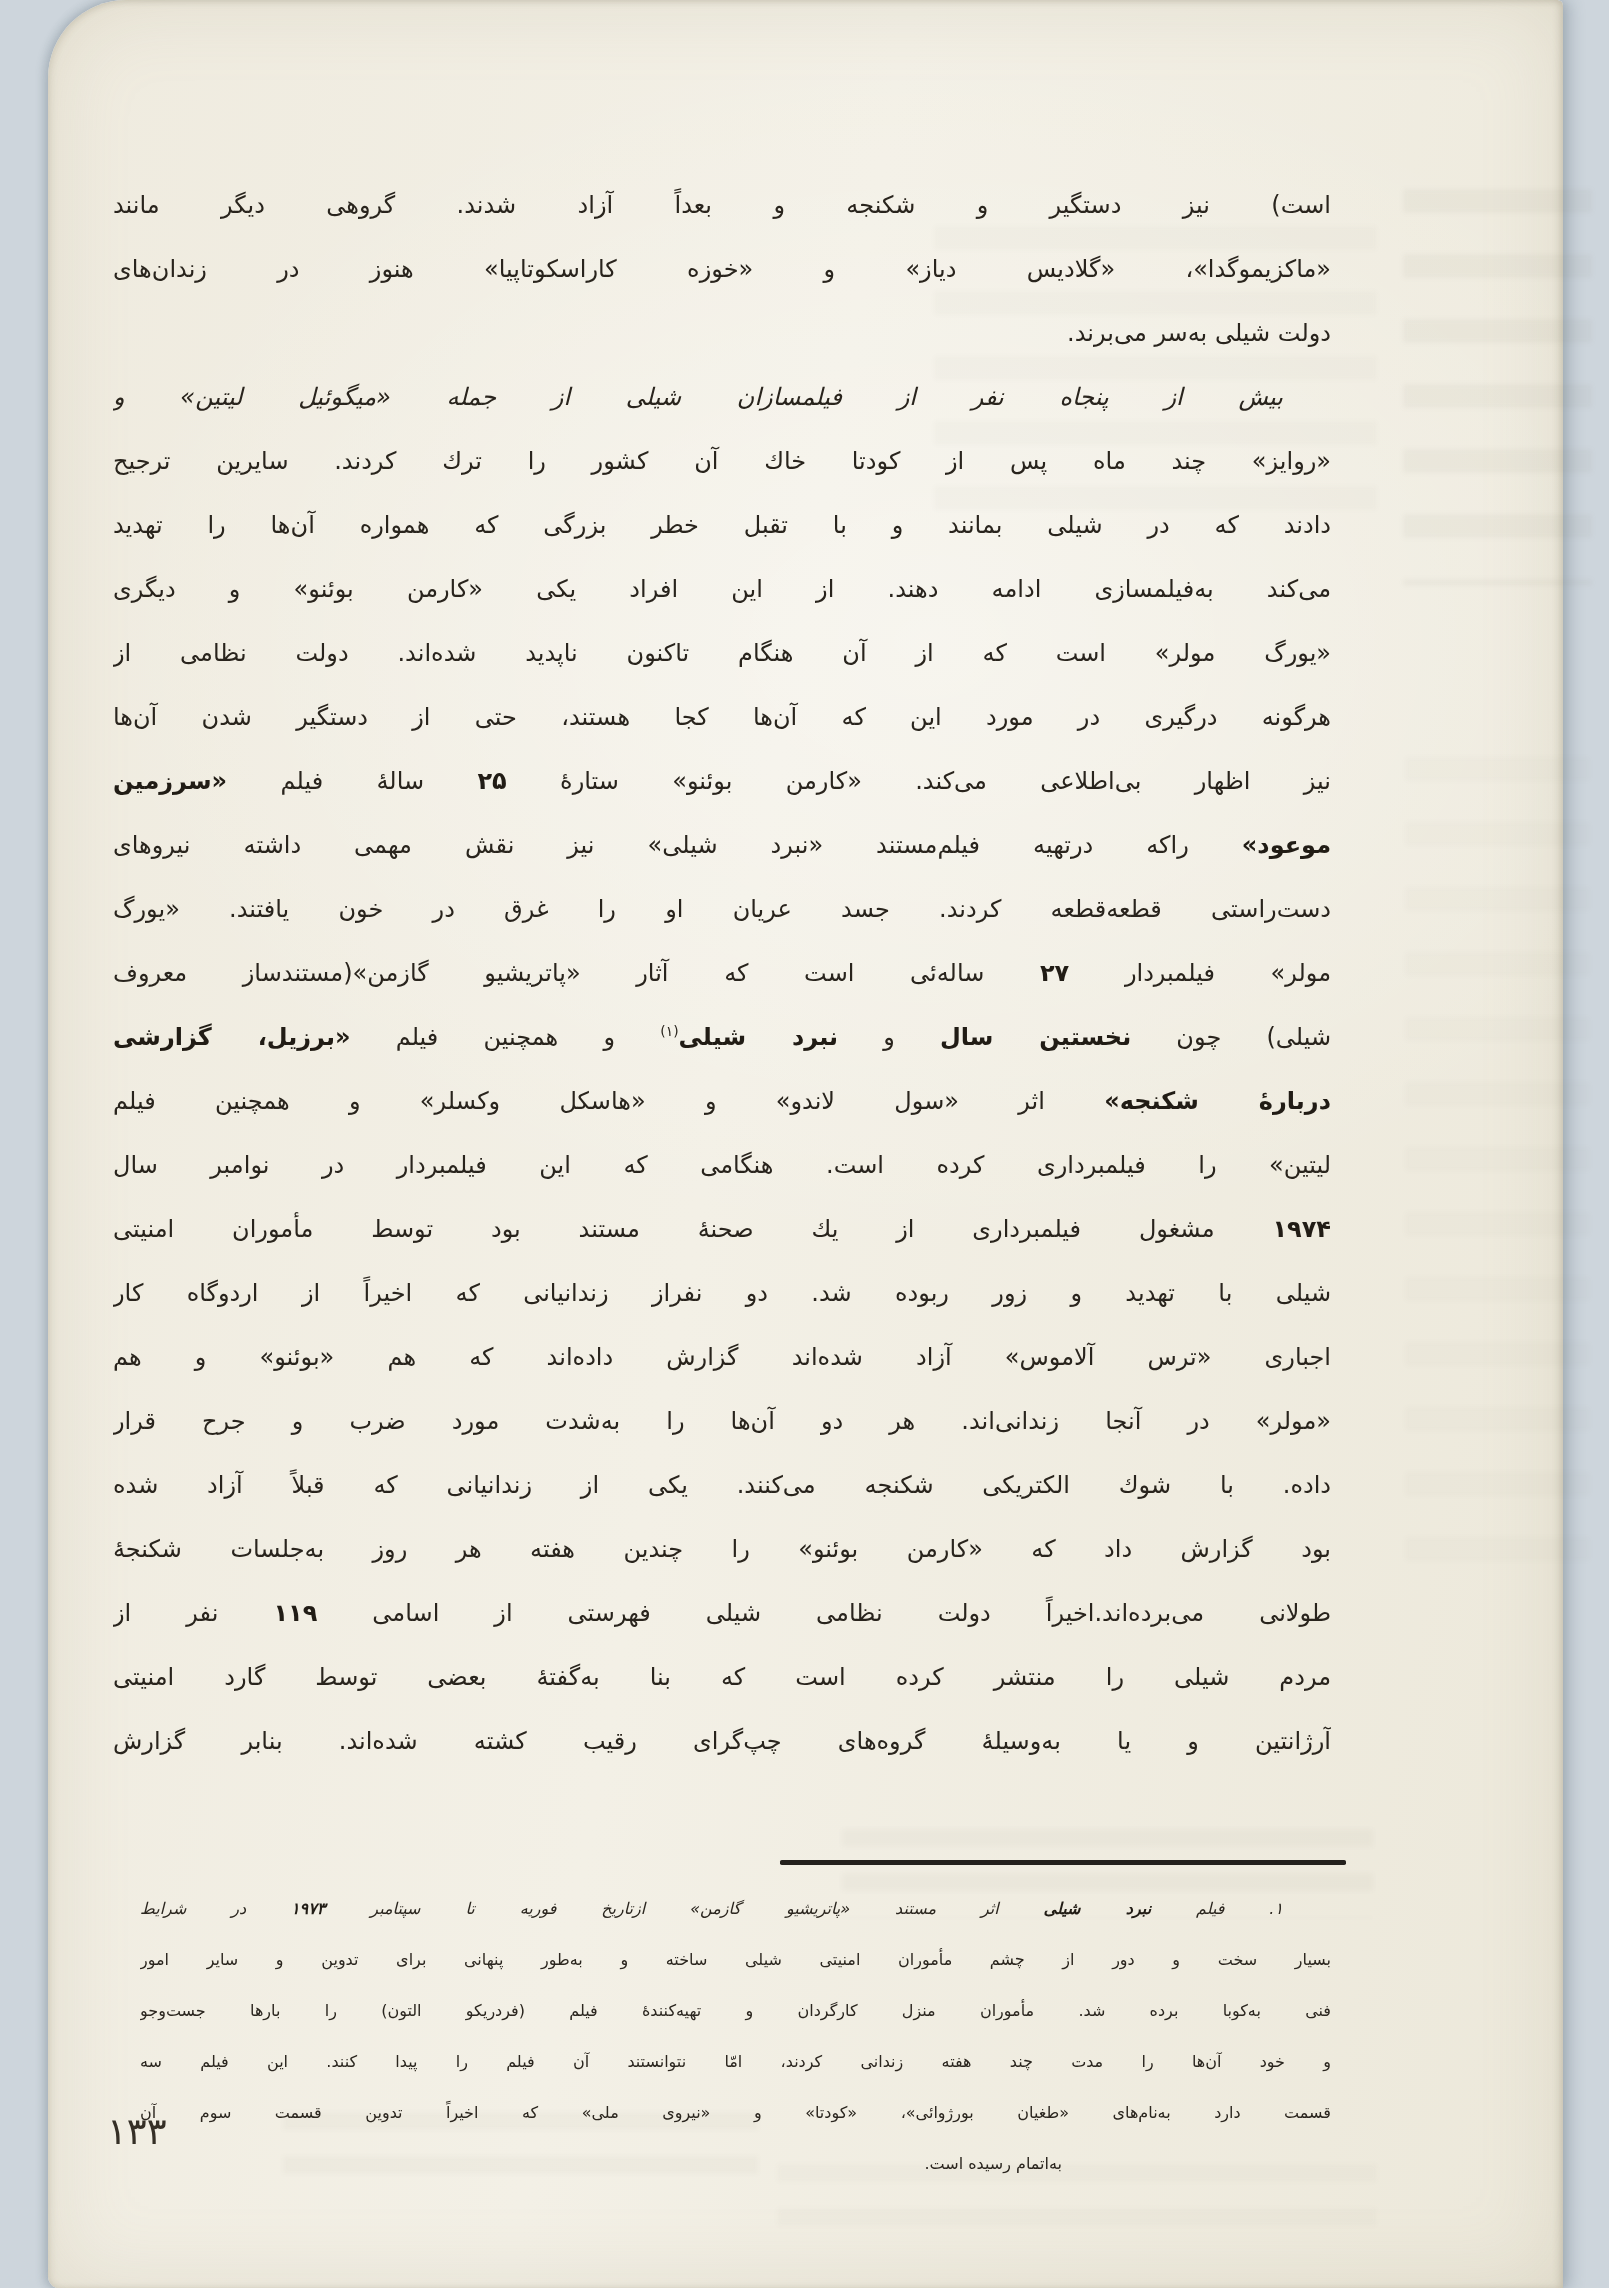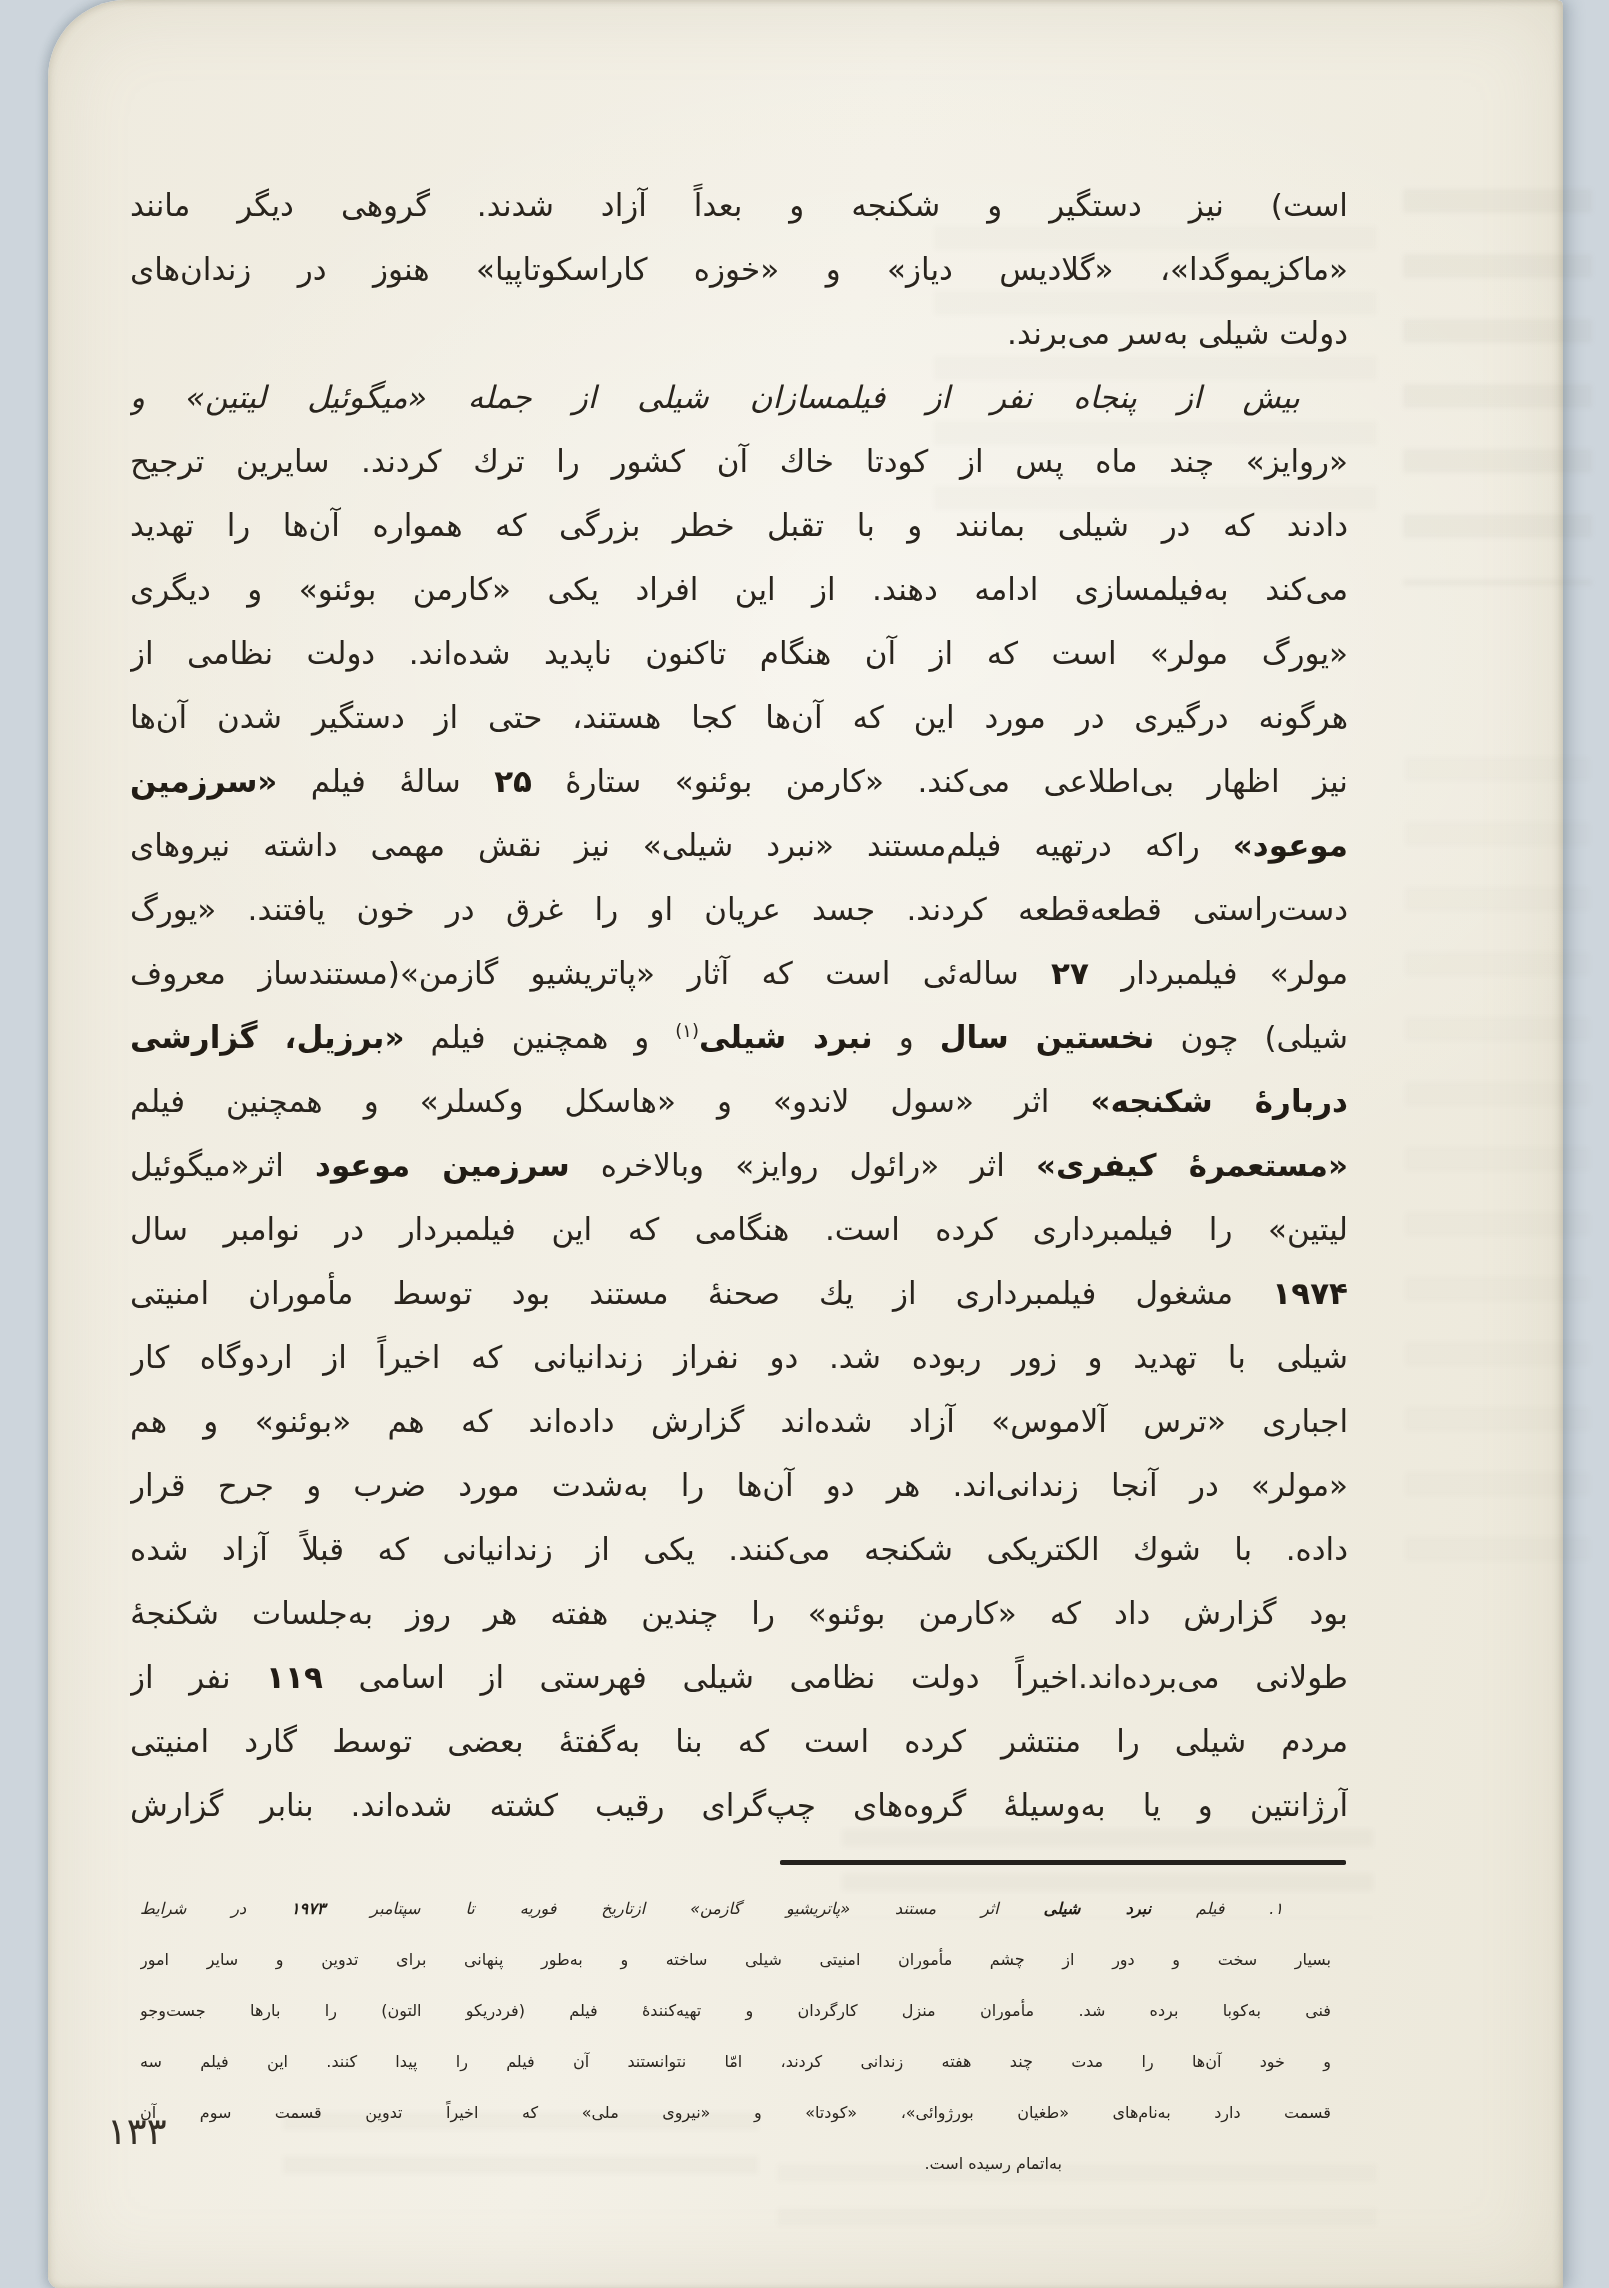--- a/index.html
+++ b/index.html
@@ -29,22 +29,22 @@
     filter:blur(2.8px);
   }
   .g1{left:1355px;top:189px;width:189px;height:397px;opacity:.55;}
   .g2{left:886px;top:226px;width:443px;height:295px;opacity:.30;}
   .g3{left:1357px;top:757px;width:185px;height:831px;opacity:.28;}
   .g4{left:794px;top:1829px;width:531px;height:89px;opacity:.40;background:repeating-linear-gradient(180deg, rgba(122,118,102,0.12) 0 18.5px, rgba(0,0,0,0) 18.5px 44px);}
   .g5{left:235px;top:2112px;width:475px;height:79px;opacity:.38;background:repeating-linear-gradient(180deg, rgba(122,118,102,0.12) 0 18.5px, rgba(0,0,0,0) 18.5px 44px);}
   .g6{left:729px;top:2164px;width:600px;height:83px;opacity:.30;background:repeating-linear-gradient(180deg, rgba(122,118,102,0.11) 0 18.5px, rgba(0,0,0,0) 18.5px 44px);}
 
   .body-text{
-    position:absolute;left:130px;top:173px;width:1218px;
-    color:#29241d;font-size:31px;
+    position:absolute;left:113px;top:173px;width:1218px;
+    color:#29241d;font-size:24px;
   }
   .body-text .line{height:64px;line-height:64px;}
   .footnote-text{
     position:absolute;left:140px;top:1883px;width:1191px;
     color:#2b261f;font-size:16px;
   }
   .footnote-text .line{height:51px;line-height:51px;}
   .line{
     direction:rtl;
     text-align:justify;text-align-last:justify;
@@ -87,21 +87,20 @@
       <div class="line"><span class="">دادند که در شیلی بمانند و با تقبل خطر بزرگی که همواره آن‌ها را تهدید</span></div>
       <div class="line"><span class="">می‌کند به‌فیلمسازی ادامه دهند. از این افراد یکی «کارمن بوئنو» و دیگری</span></div>
       <div class="line"><span class="">«یورگ مولر» است که از آن هنگام تاکنون ناپدید شده‌اند. دولت نظامی از</span></div>
       <div class="line"><span class="">هرگونه درگیری در مورد این که آن‌ها کجا هستند، حتی از دستگیر شدن آن‌ها</span></div>
       <div class="line"><span class="">نیز اظهار بی‌اطلاعی می‌کند. «کارمن بوئنو» ستارهٔ </span><span class="b ">۲۵</span><span class=""> سالهٔ فیلم </span><span class="b ">«سرزمین</span></div>
       <div class="line"><span class="b ">موعود»</span><span class=""> راکه درتهیه فیلم‌مستند «نبرد شیلی» نیز نقش مهمی داشته نیروهای</span></div>
       <div class="line"><span class="">دست‌راستی قطعه‌قطعه کردند. جسد عریان او را غرق در خون یافتند. «یورگ</span></div>
       <div class="line"><span class="">مولر» فیلمبردار </span><span class="b ">۲۷</span><span class=""> ساله‌ئی است که آثار «پاتریشیو گازمن»(مستندساز معروف</span></div>
       <div class="line"><span class="">شیلی) چون </span><span class="b ">نخستین سال</span><span class=""> و </span><span class="b ">نبرد شیلی</span><span class="sup">(۱)</span><span class=""> و همچنین فیلم </span><span class="b ">«برزیل، گزارشی</span></div>
       <div class="line"><span class="b ">دربارهٔ شکنجه»</span><span class=""> اثر «سول لاندو» و «هاسکل وکسلر» و همچنین فیلم</span></div>
-      <div class="line"><span class="b ">«مستعمرهٔ کیفری»</span><span class=""> اثر «رائول روایز» وبالاخره </span><span class="b ">سرزمین موعود</span><span class=""> اثر«میگوئیل</span></div>
       <div class="line"><span class="">لیتین» را فیلمبرداری کرده است. هنگامی که این فیلمبردار در نوامبر سال</span></div>
       <div class="line"><span class="b ">۱۹۷۴</span><span class=""> مشغول فیلمبرداری از یك صحنهٔ مستند بود توسط مأموران امنیتی</span></div>
       <div class="line"><span class="">شیلی با تهدید و زور ربوده شد. دو نفراز زندانیانی که اخیراً از اردوگاه کار</span></div>
       <div class="line"><span class="">اجباری «ترس آلاموس» آزاد شده‌اند گزارش داده‌اند که هم «بوئنو» و هم</span></div>
       <div class="line"><span class="">«مولر» در آنجا زندانی‌اند. هر دو آن‌ها را به‌شدت مورد ضرب و جرح قرار</span></div>
       <div class="line"><span class="">داده. با شوك الکتریکی شکنجه می‌کنند. یکی از زندانیانی که قبلاً آزاد شده</span></div>
       <div class="line"><span class="">بود گزارش داد که «کارمن بوئنو» را چندین هفته هر روز به‌جلسات شکنجهٔ</span></div>
       <div class="line"><span class="">طولانی می‌برده‌اند.اخیراً دولت نظامی شیلی فهرستی از اسامی </span><span class="b ">۱۱۹</span><span class=""> نفر از</span></div>
       <div class="line"><span class="">مردم شیلی را منتشر کرده است که بنا به‌گفتهٔ بعضی توسط گارد امنیتی</span></div>
       <div class="line"><span class="">آرژانتین و یا به‌وسیلهٔ گروه‌های چپ‌گرای رقیب کشته شده‌اند. بنابر گزارش</span></div>

